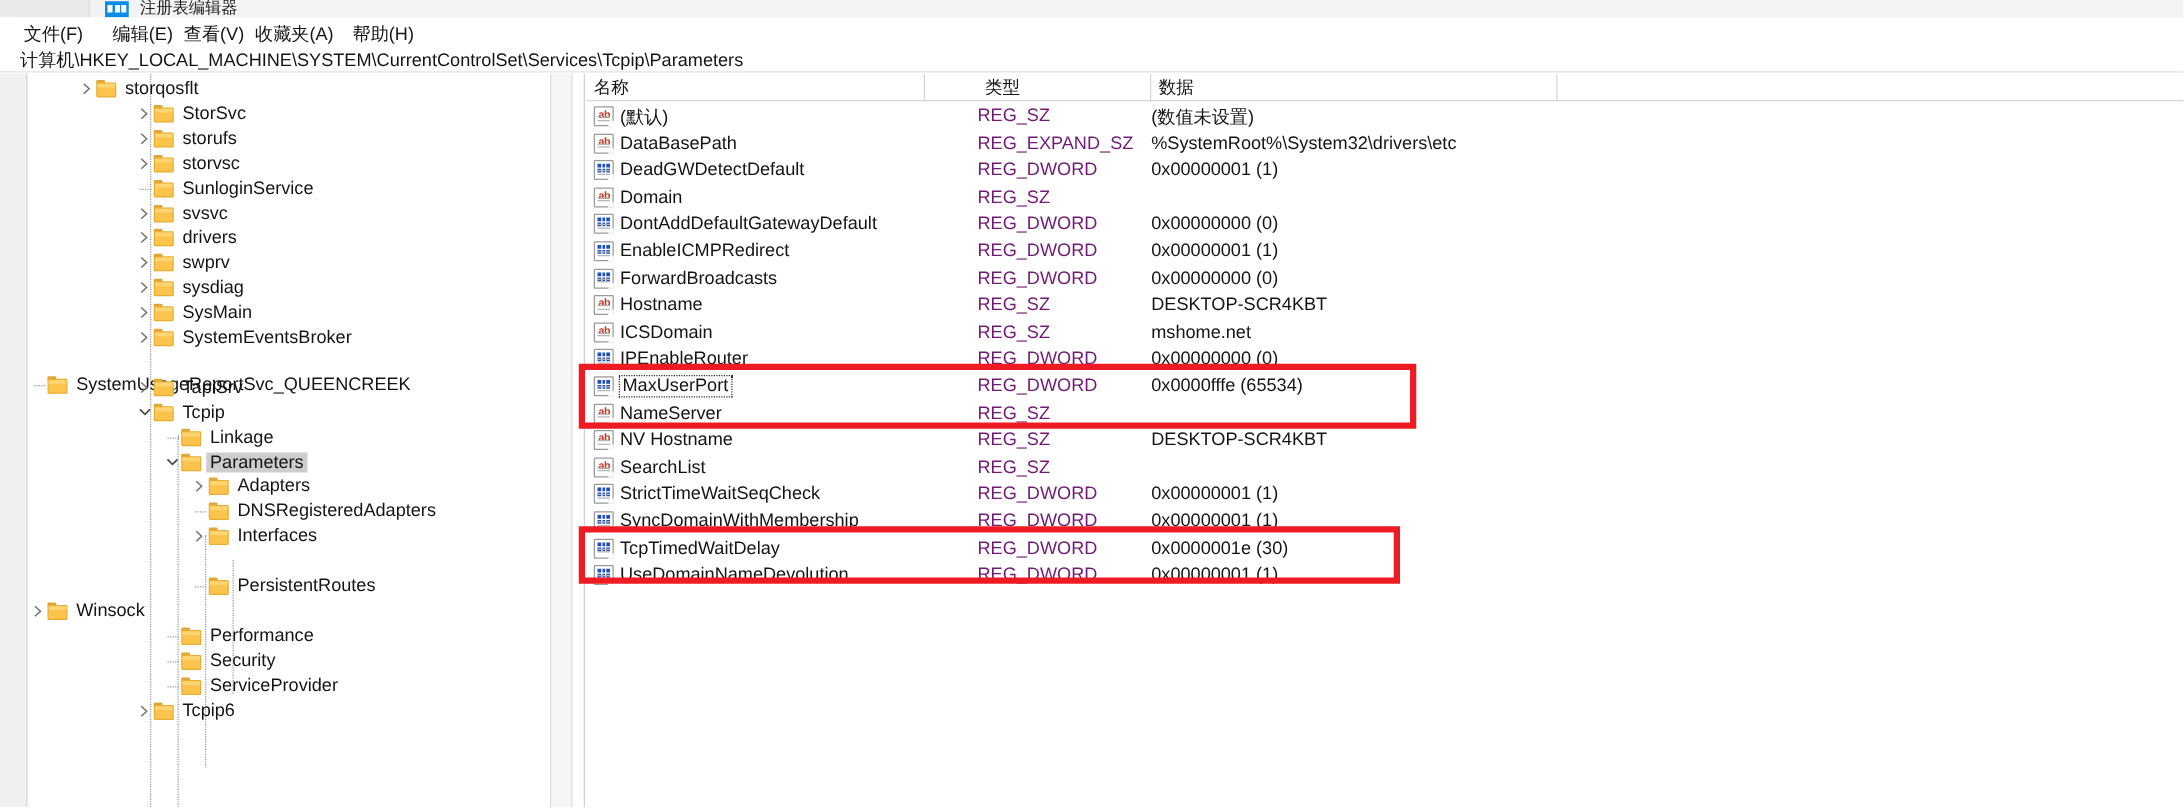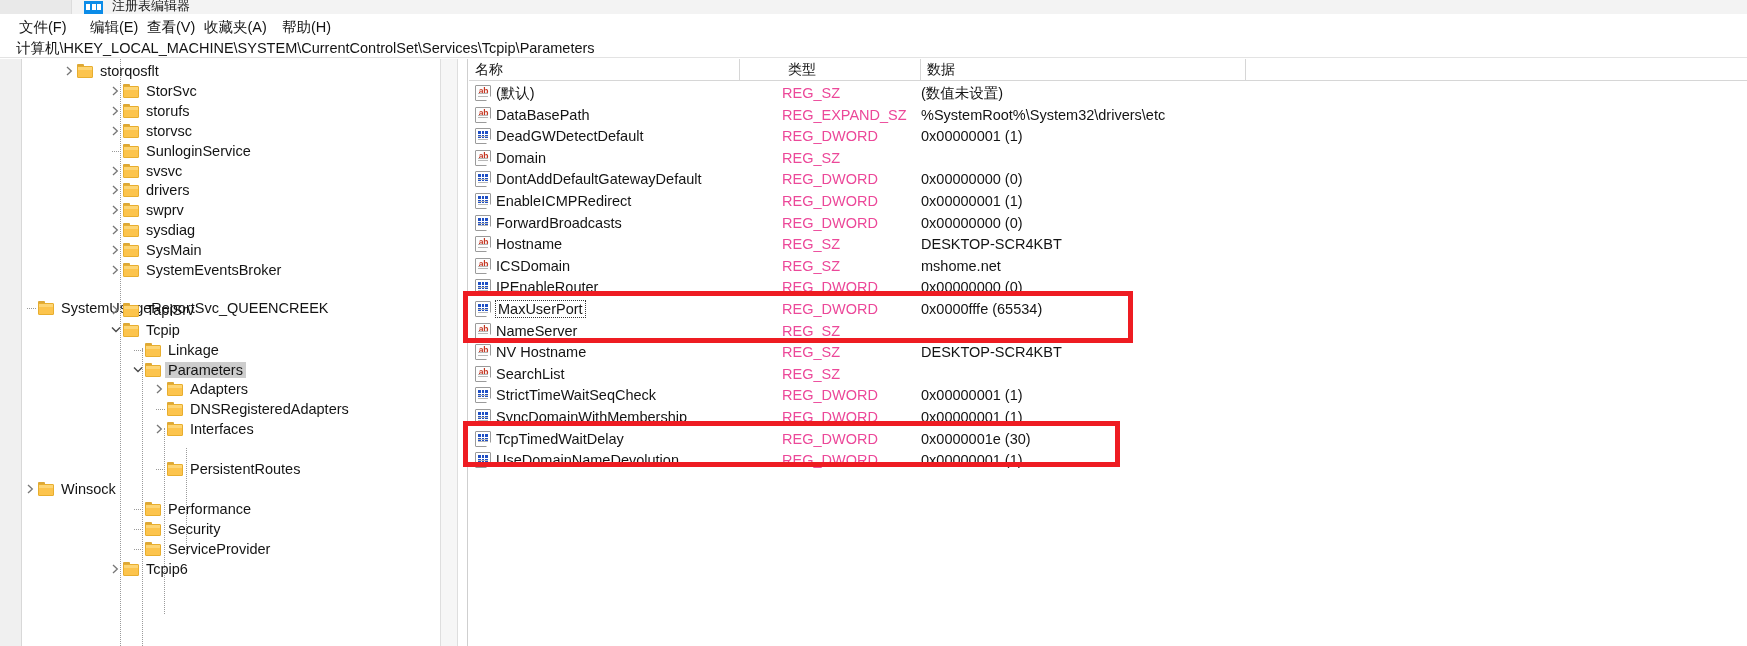--- a/index.html
+++ b/index.html
@@ -155,21 +155,21 @@
     cursor: default;
   }
   .row .name {
     position: absolute; left: 6px; top: 0; height: 22px;
     display: flex; align-items: center; gap: 5px;
     font-size: 14.5px; color: #141414; white-space: nowrap;
   }
   .row .type {
     position: absolute; left: 313px; top: 0; height: 22px;
     display: flex; align-items: center;
-    font-size: 14.5px; color: #ec4899; white-space: nowrap;
+    font-size: 14.5px; color: #701a75; white-space: nowrap;
   }
   .row .data {
     position: absolute; left: 452px; top: 0; height: 22px;
     display: flex; align-items: center;
     font-size: 14.5px; color: #141414; white-space: nowrap;
   }
   .row.focused .name .txt {
     outline: 1px dotted #333; padding: 0 2px;
   }
 

